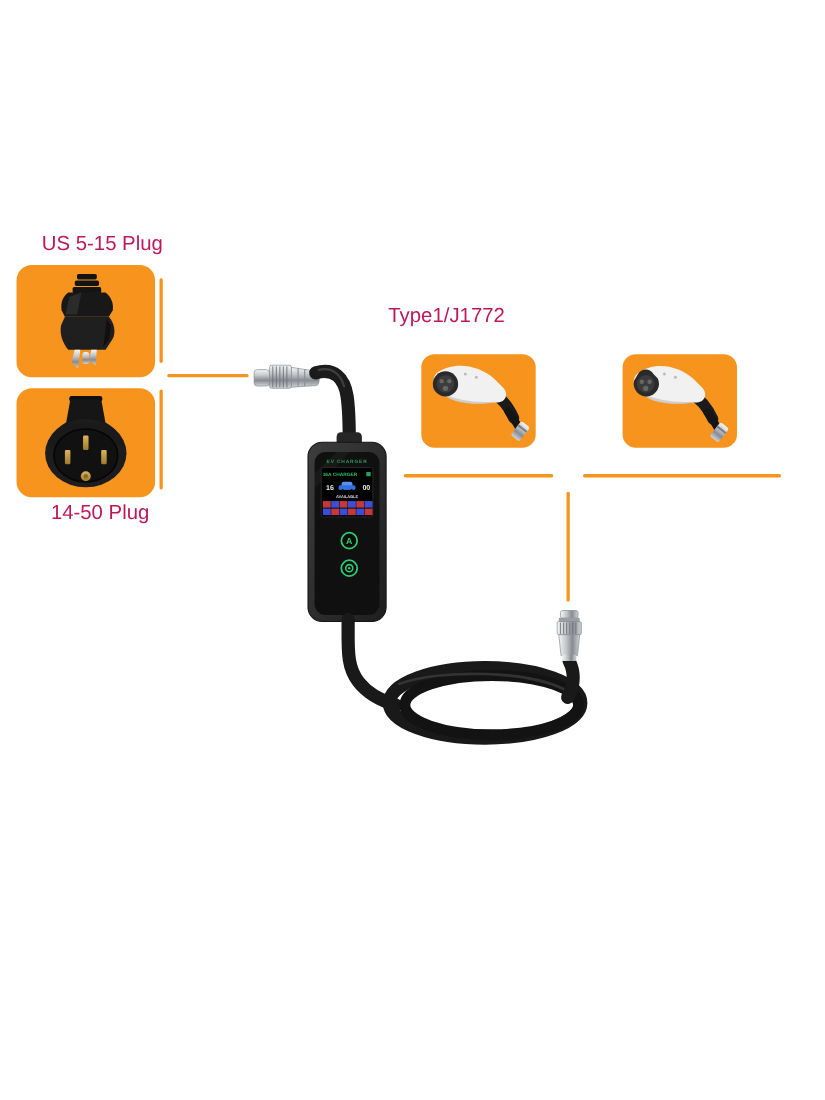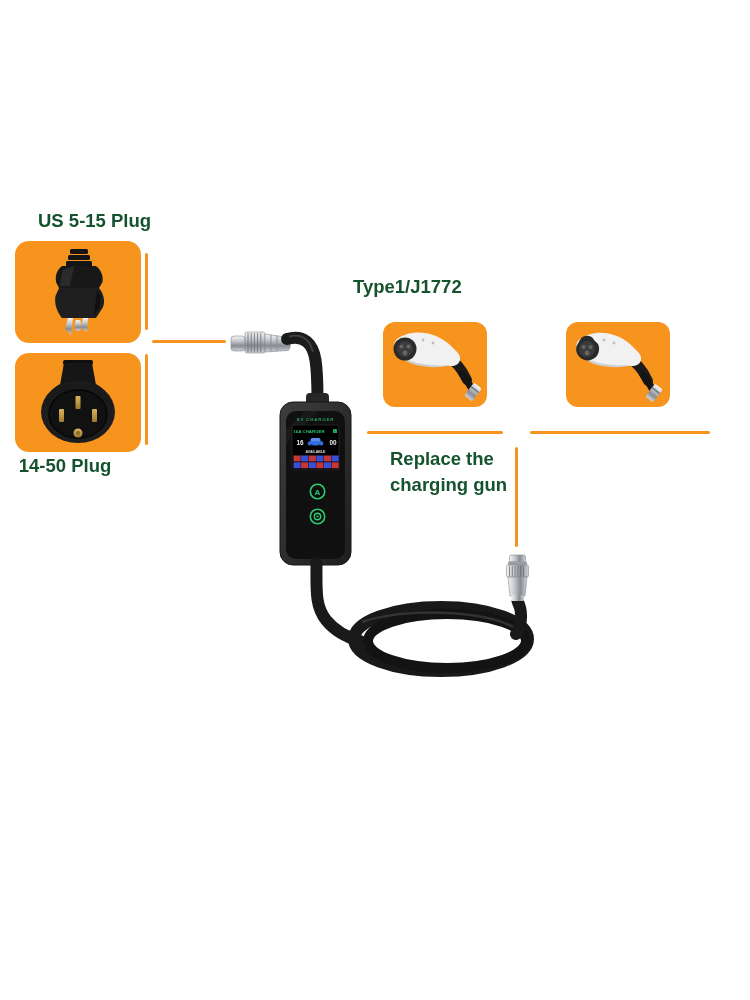--- a/index.html
+++ b/index.html
@@ -1,29 +1,29 @@
 <!DOCTYPE html>
 <html><head>
 <meta charset="utf-8">
 <style>
   html,body{margin:0;padding:0;background:#fff;}
   .canvas{
     position:relative;width:750px;height:1000px;background:#ffffff;overflow:hidden;
     font-family:"Liberation Sans","DejaVu Sans",sans-serif;color:#1b1b1b;
   }
-  .label{position:absolute;font-weight:700;font-size:18.5px;line-height:21px;color:#14532d;white-space:nowrap;}
+  .label{position:absolute;font-weight:400;font-size:18.5px;line-height:21px;color:#be185d;white-space:nowrap;}
   .obox{position:absolute;background:#F7941E;border-radius:14px;}
   .obox svg{display:block;width:100%;height:100%;}
   .hline{position:absolute;height:3px;background:#F7941D;border-radius:2px;}
   .vline{position:absolute;width:3px;background:#F7941D;border-radius:2px;}
 
   .lbl-us515{left:38px;top:210px;}
   .box-us515{left:15px;top:241px;width:126px;height:102px;}
   .box-1450{left:15px;top:353px;width:126px;height:99px;}
-  .lbl-1450{left:2px;top:455px;width:126px;text-align:center;}
+  .lbl-1450{left:28px;top:455px;width:126px;text-align:center;}
   .vl1{left:145px;top:253px;height:77px;}
   .vl2{left:145px;top:354px;height:91px;}
   .hl1{left:152px;top:340px;width:74px;}
   .lbl-replaceable{left:159px;top:358px;}
 
   .lbl-type1{left:353px;top:276px;}
   .box-type1{left:383px;top:322px;width:104px;height:85px;border-radius:12px;}
   .lbl-type2{left:557px;top:293px;}
   .box-type2{left:566px;top:322px;width:104px;height:85px;border-radius:12px;}
   .hl2{left:367px;top:431px;width:136px;}
@@ -152,24 +152,20 @@
           <rect x="83" y="63" width="10" height="16" rx="2" fill="url(#gMetal)"></rect>
           <rect x="83" y="67" width="10" height="2" fill="#7d8186"></rect>
         </g>
       </g>
     </svg>
   </div>
 
   <div class="hline hl2"></div>
   <div class="hline hl3"></div>
   <div class="vline vl3"></div>
-  <div class="label lbl-replace-gun">
-    <div>Replace the</div>
-    <div>charging gun</div>
-  </div>
 
   <svg class="device-svg" viewBox="200 315 360 375">
 
     <g>
       <rect x="231" y="336" width="14" height="15" rx="3" fill="url(#gMetal)" stroke="#85898e" stroke-width="0.6"></rect>
       <rect x="245" y="332" width="20" height="21" rx="2" fill="url(#gMetal)" stroke="#85898e" stroke-width="0.6"></rect>
       <g stroke="#6b6f74" stroke-width="1" opacity="0.8">
         <line x1="248" y1="333" x2="248" y2="352"></line>
           <line x1="251.2" y1="333" x2="251.2" y2="352"></line>
         <line x1="254.4" y1="333" x2="254.4" y2="352"></line>

